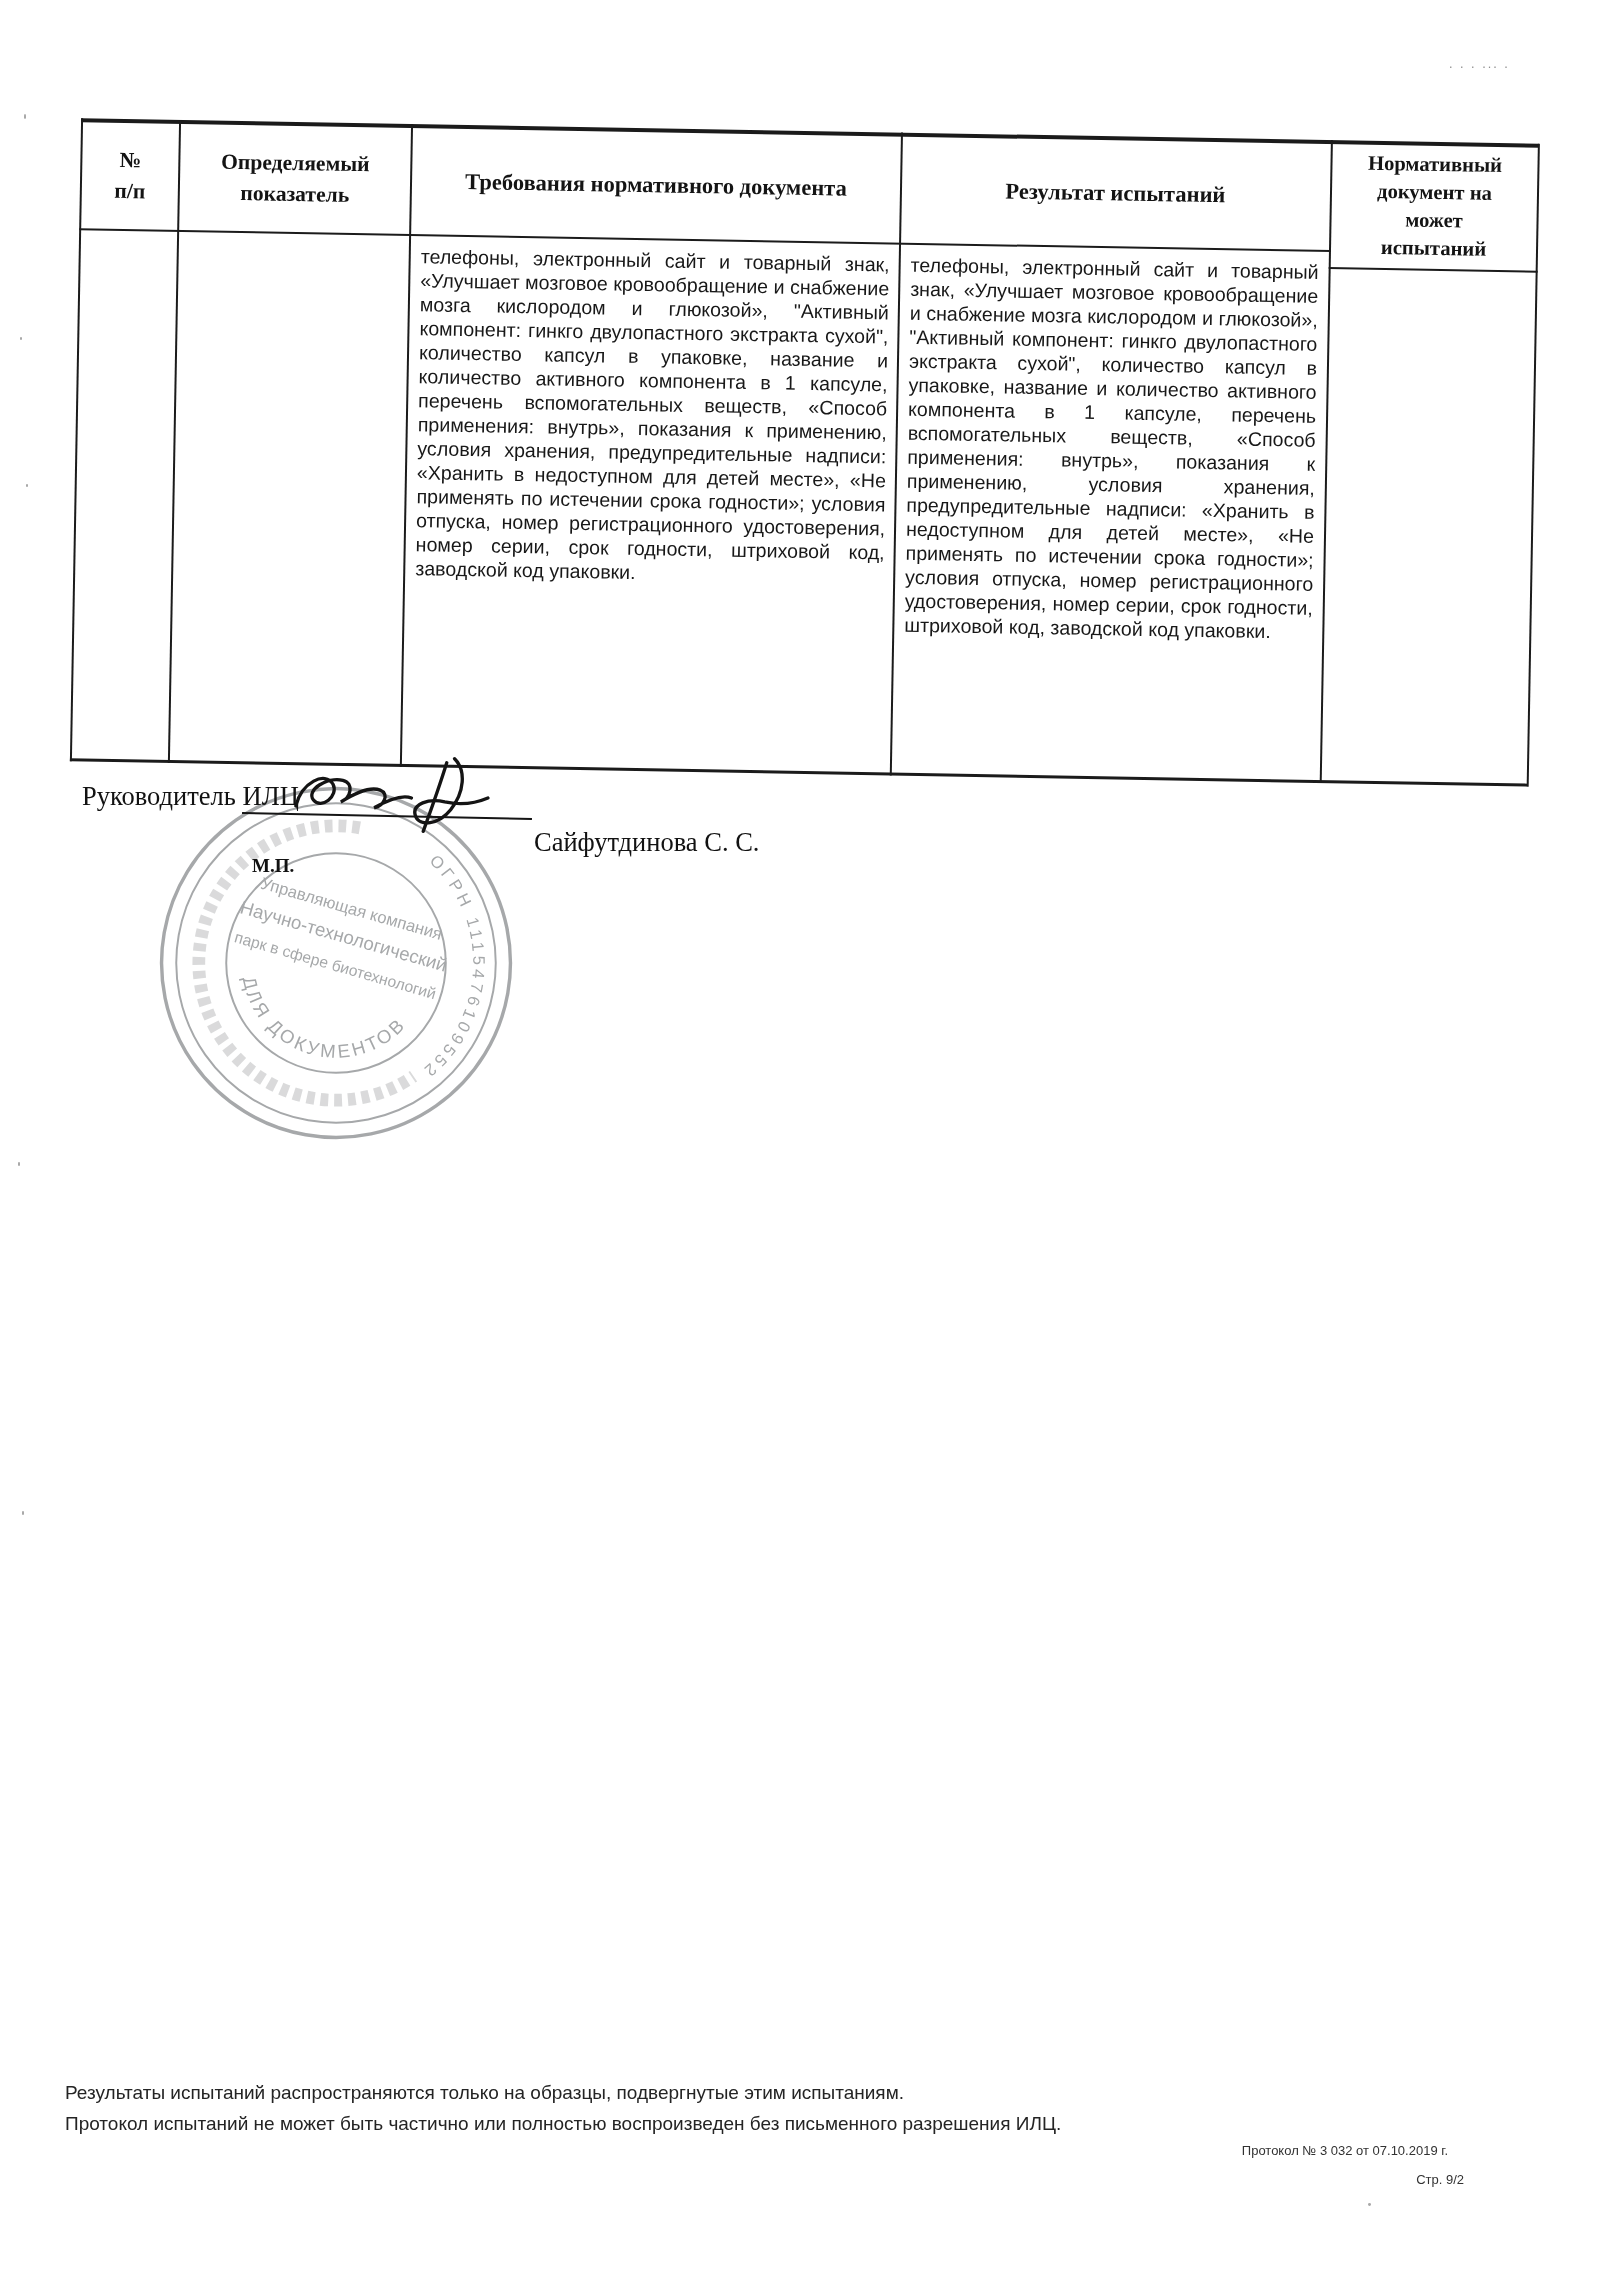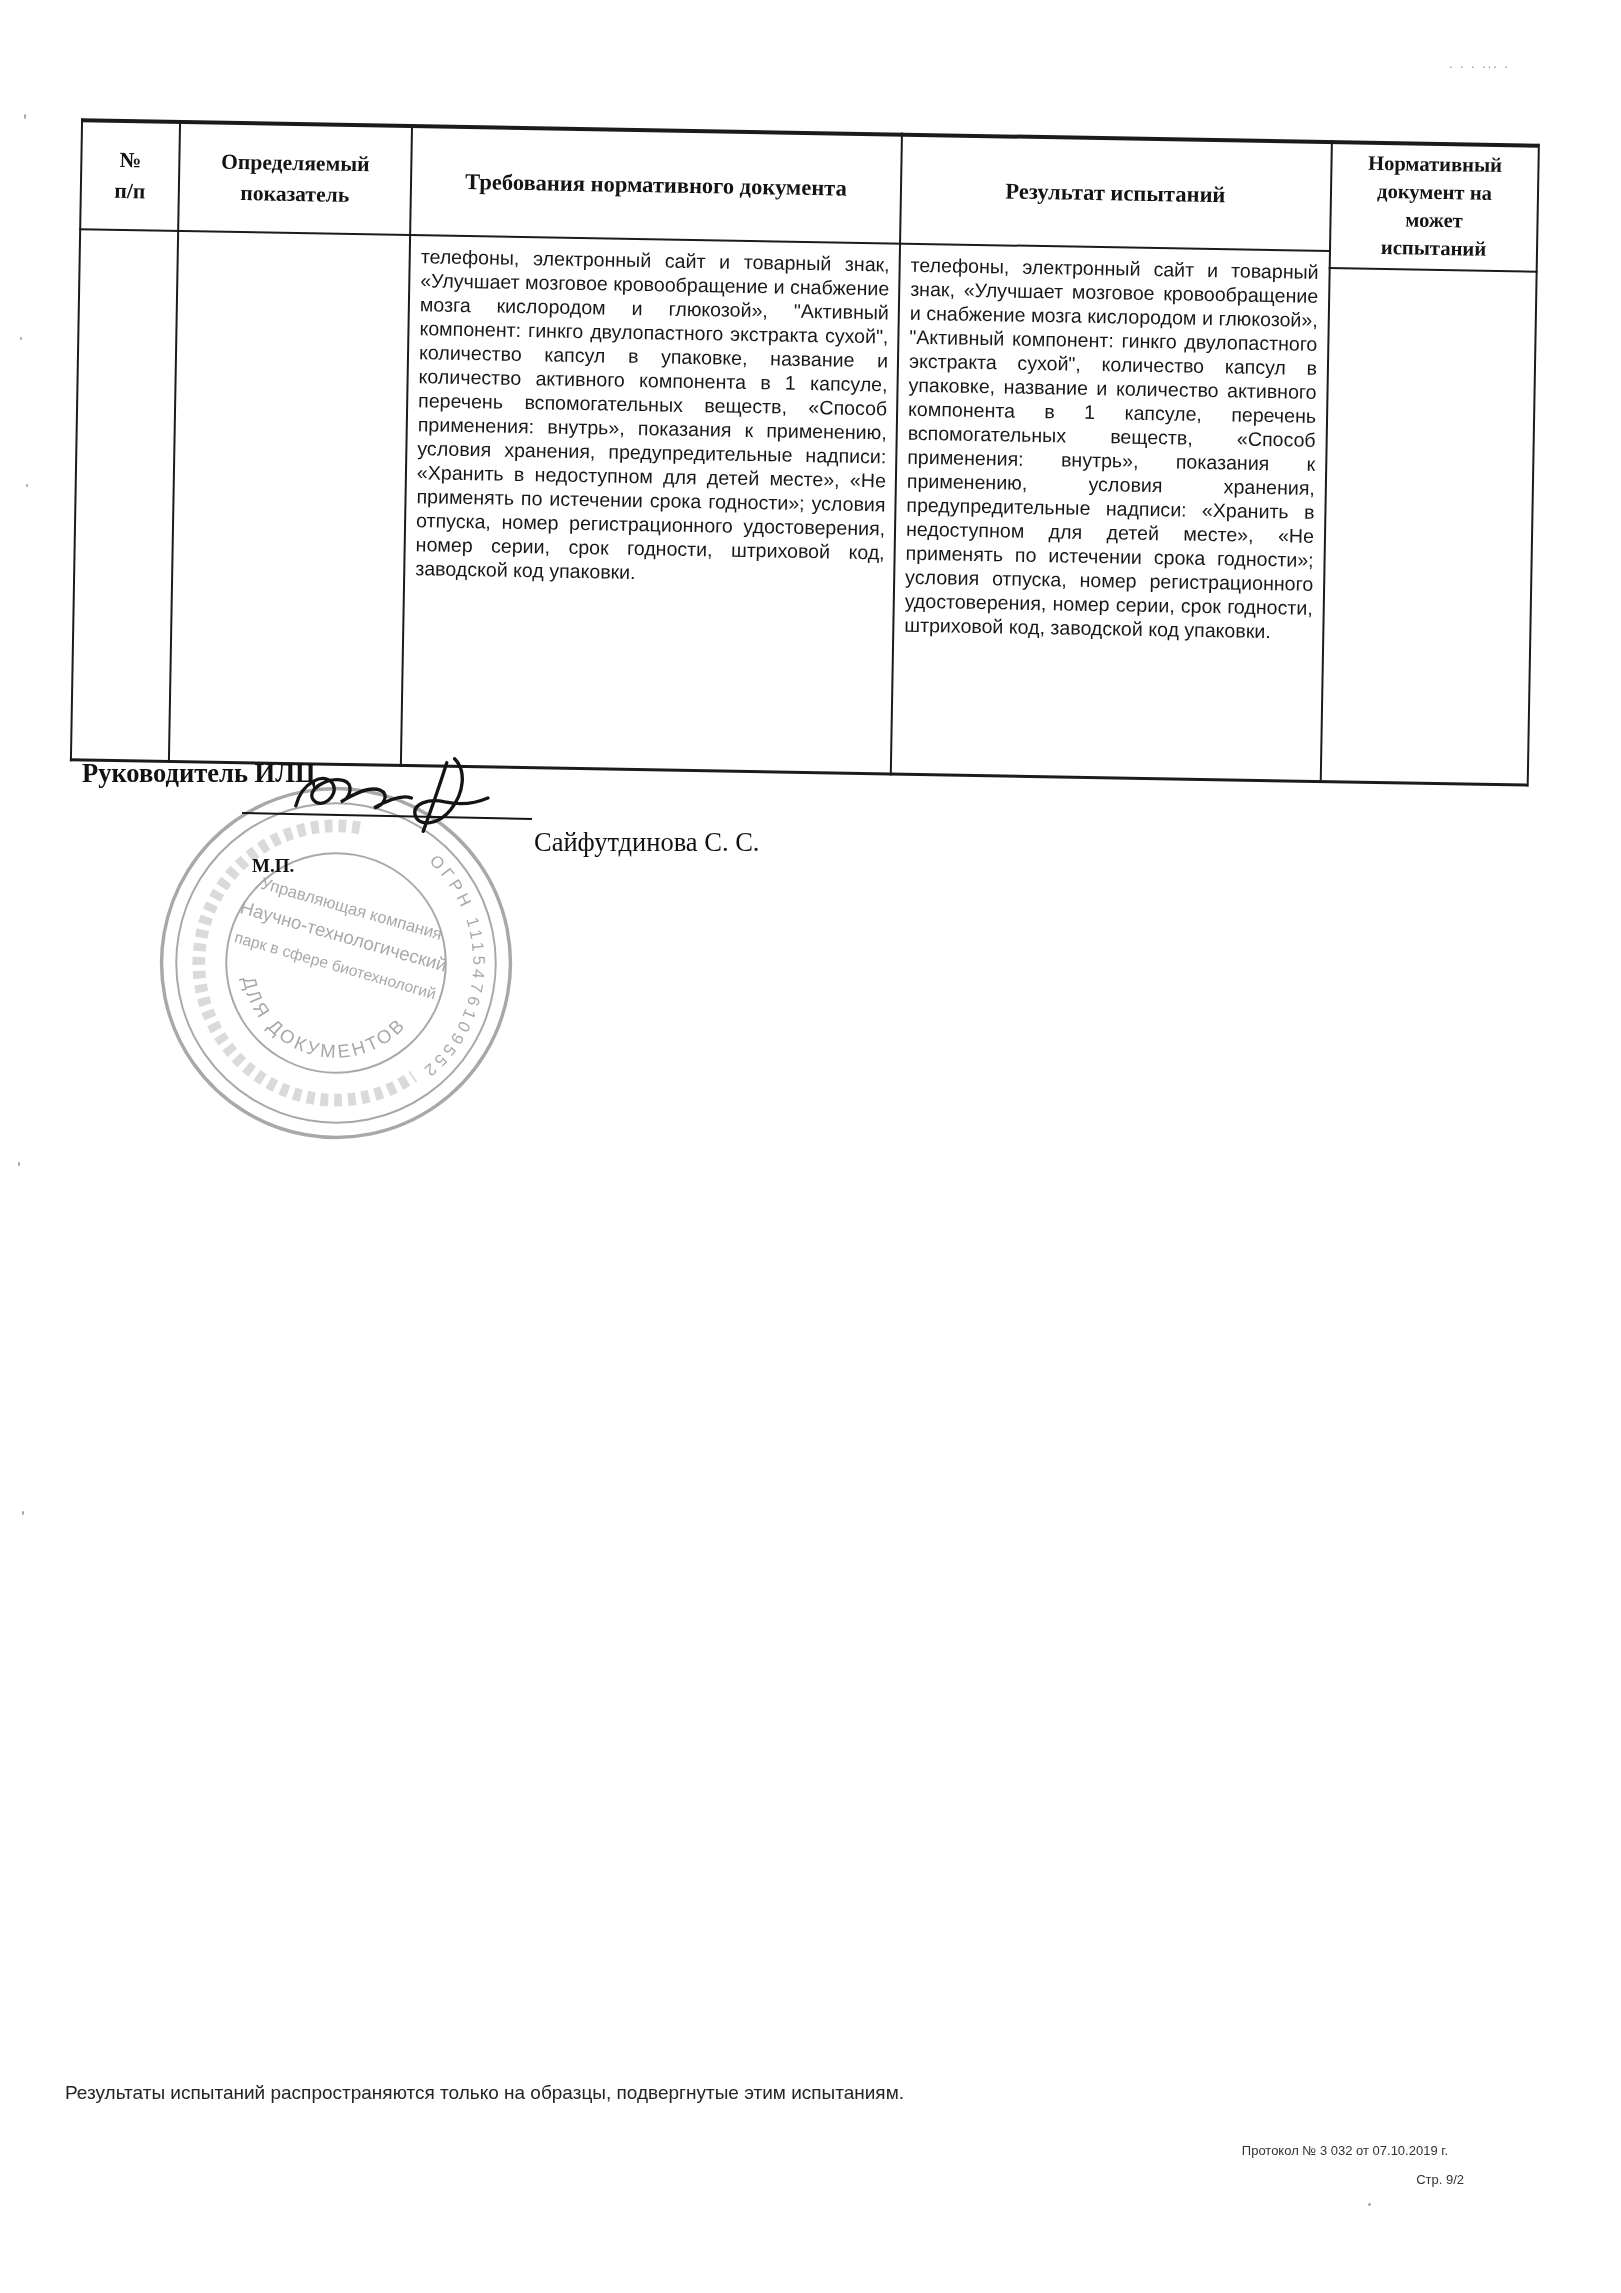--- a/index.html
+++ b/index.html
@@ -111,30 +111,31 @@
         <text x="0" y="-52" font-size="17">Управляющая компания</text>
         <text x="0" y="-22" font-size="19">Научно-технологический</text>
         <text x="0" y="8" font-size="16">парк в сфере биотехнологий</text>
         <text font-size="19" letter-spacing="3">
           <textPath href="#innerarc" startOffset="50%" text-anchor="middle">ДЛЯ ДОКУМЕНТОВ</textPath>
         </text>
       </g>
     </g>
   </svg>
 
-  <div class="sig-label" style="left:82px;top:758px;font-weight:bold;">Руководитель ИЛЦ</div>
+  <div class="sig-label" style="left:82px;top:781px;">Руководитель ИЛЦ</div>
   <div class="sig-line"></div>
   <svg class="sig-svg" width="255" height="98" viewBox="0 0 260 100">
     <g fill="none" stroke="#141414" stroke-width="3.4" stroke-linecap="round">
       <path d="M14,58 C20,34 44,22 52,36 C58,48 40,62 32,52 C24,42 46,28 62,32 C74,35 70,50 60,54 C76,44 90,38 100,42 C110,46 104,58 94,60 C108,52 122,46 132,50"></path>
       <path d="M176,10 C188,22 186,44 172,62 C160,77 140,80 136,68 C132,56 150,50 166,54 C180,57 196,56 210,50"></path>
       <path d="M168,14 C160,40 152,62 144,84"></path>
     </g>
   </svg>
   <div class="sig-name" style="left:534px;top:785px;margin-top:42px;">Сайфутдинова С. С.</div>
   <div class="mp">М.П.</div>
 
   <div class="note" style="top:2082px;">Результаты испытаний распространяются только на образцы, подвергнутые этим испытаниям.</div>
+  <div class="note" style="top:2113px;">Протокол испытаний не может быть частично или полностью воспроизведен без письменного разрешения ИЛЦ.</div>
   <div class="ref" style="right:173px;top:2143px;">Протокол № 3 032 от 07.10.2019 г.</div>
   <div class="ref" style="right:157px;top:2172px;">Стр. 9/2</div>
 
 </div>
 
 
 </body></html>

